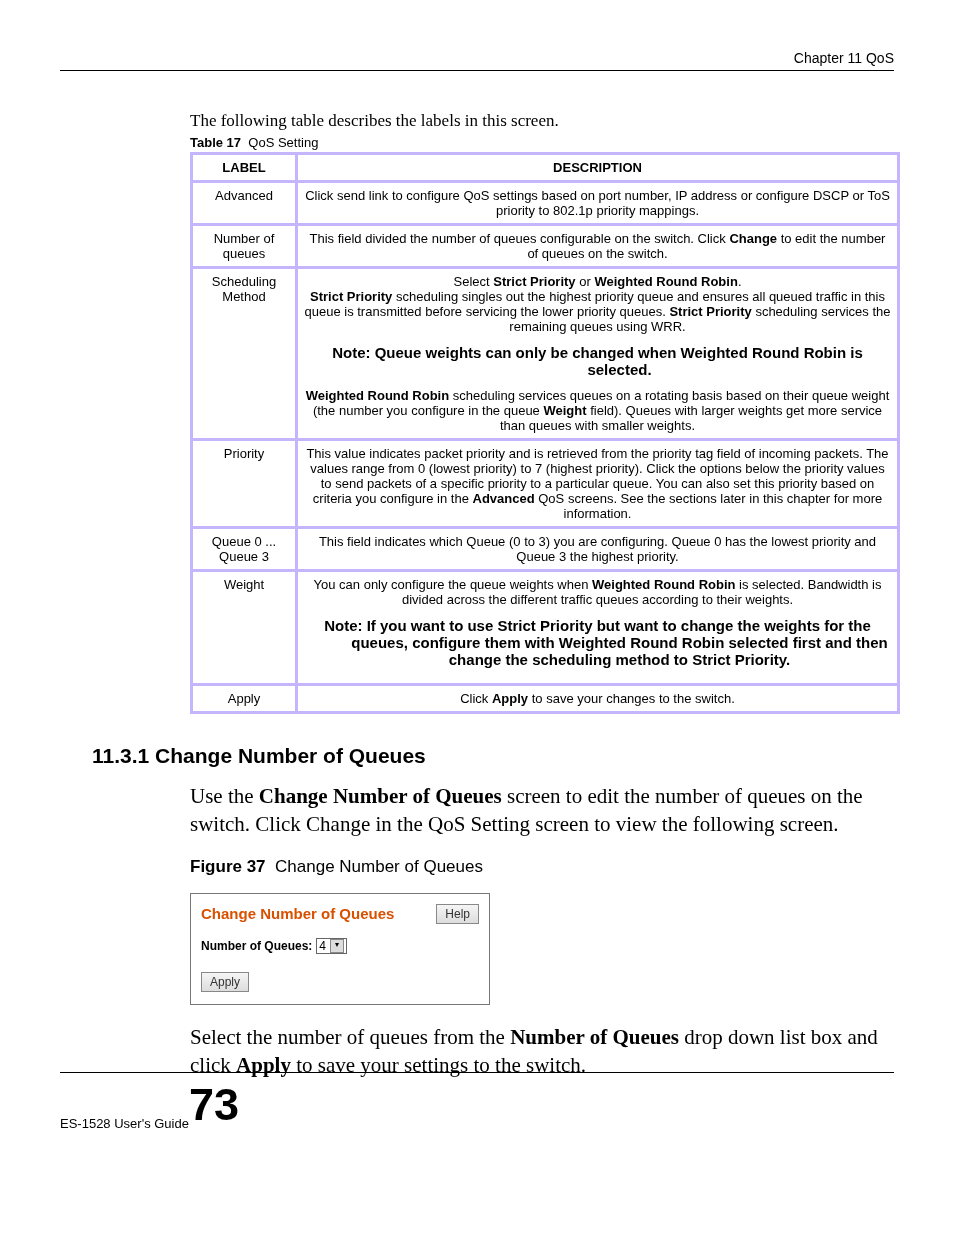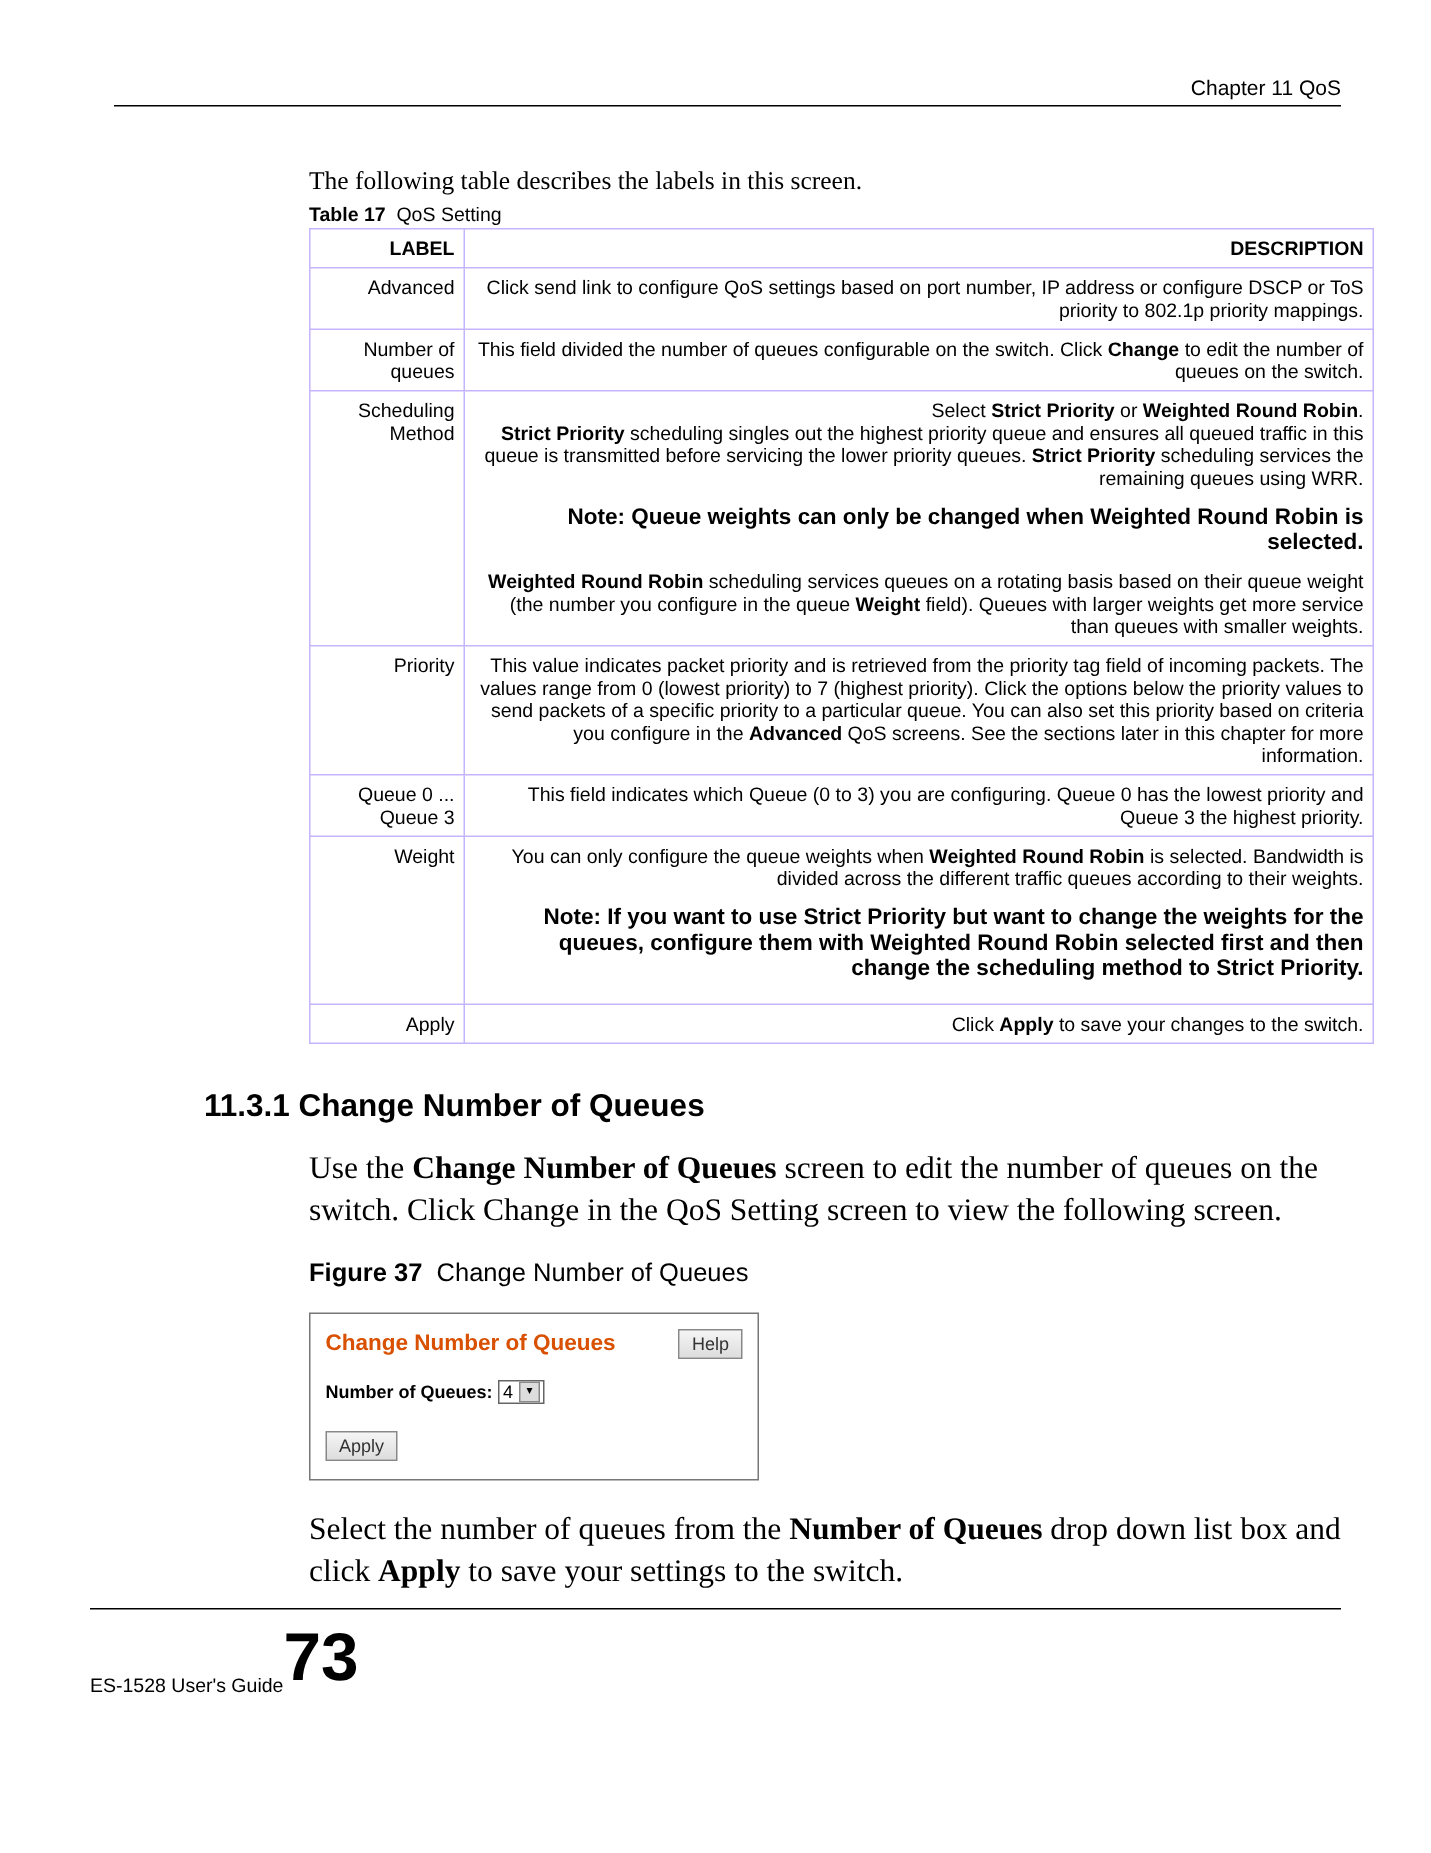--- a/index.html
+++ b/index.html
@@ -6,21 +6,21 @@
     font-family: Arial, Helvetica, sans-serif;
     margin: 0;
     padding: 0;
     background: #fff;
     color: #000;
   }
   .page {
     width: 954px;
     height: 1161px;
     box-sizing: border-box;
-    padding: 50px 60px 30px 76px;
+    padding: 50px 60px 30px 60px;
     position: relative;
   }
   .top-header {
     text-align: right;
     font-size: 14px;
     margin-bottom: 4px;
   }
   .top-rule {
     border: none;
     border-top: 1.5px solid #000;
@@ -38,45 +38,45 @@
     margin-bottom: 2px;
   }
   .table-caption b { font-weight: bold; }
   table.desc {
     border-collapse: collapse;
     margin-left: 130px;
     width: 710px;
     font-size: 13px;
   }
   table.desc th, table.desc td {
-    border: 1px solid #c4b5fd;
+    border: 3px solid #c4b5fd;
     padding: 5px 6px;
     vertical-align: top;
-    text-align: right;
+    text-align: center;
   }
   table.desc th {
     font-weight: bold;
     background: #fff;
   }
   .col-label { width: 90px; }
   .note-block {
     font-size: 15px;
     font-weight: bold;
     margin: 10px 0;
     padding-left: 0;
   }
   .note-block .note-body {
     display: block;
     padding-left: 44px;
     text-indent: -44px;
   }
   .section-heading {
     font-size: 21px;
     font-weight: bold;
-    margin: 30px 0 14px 60px;
+    margin: 30px 0 14px 32px;
   }
   .body-para {
     font-family: "Times New Roman", Times, serif;
     font-size: 21px;
     margin: 0 0 18px 130px;
     width: 700px;
     line-height: 1.35;
   }
   .figure-caption {
     font-size: 17px;

